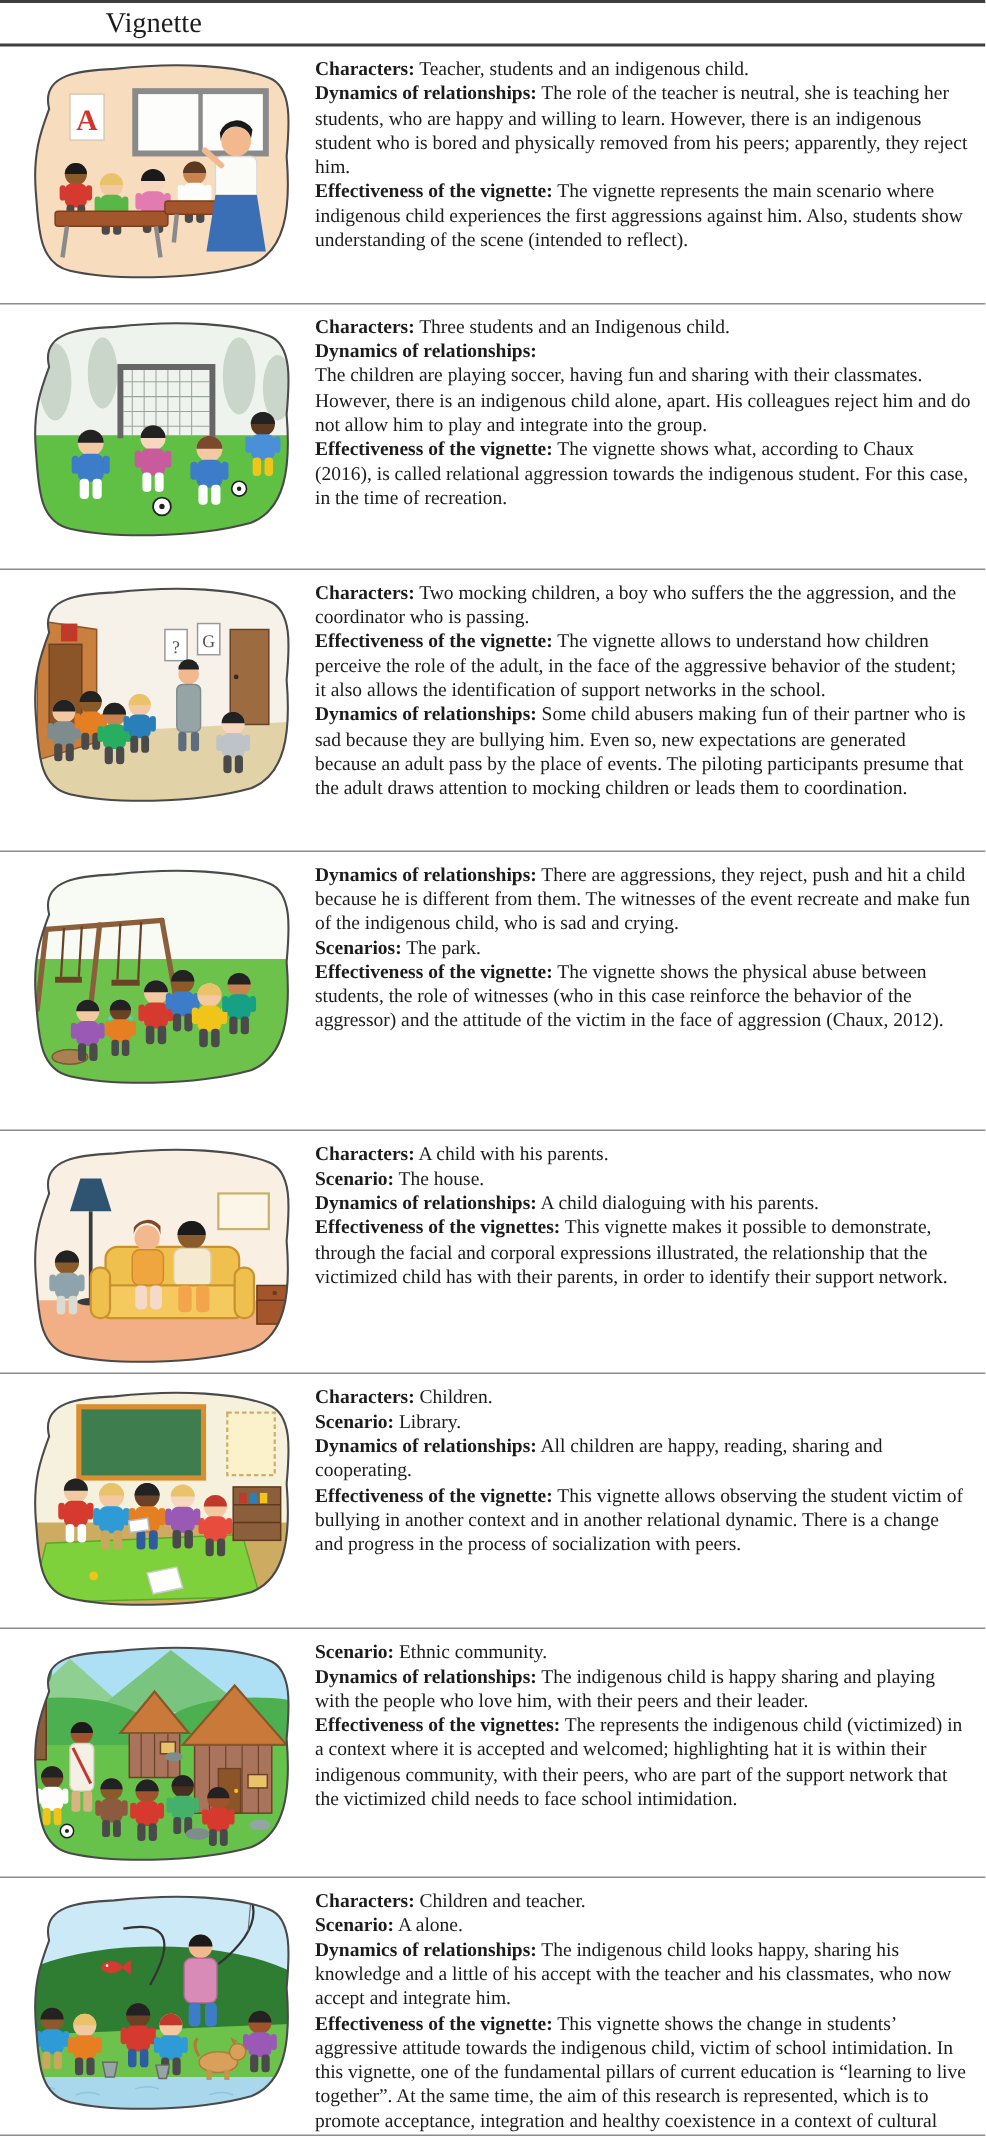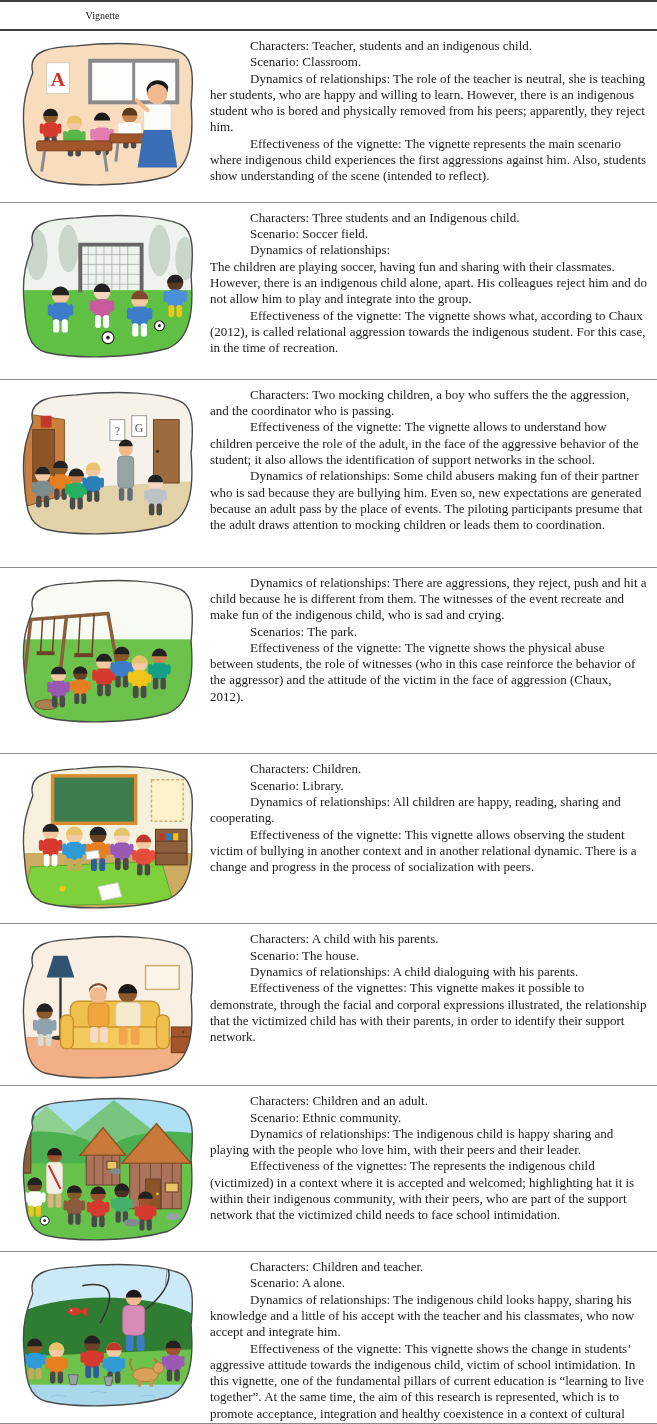--- a/index.html
+++ b/index.html
@@ -15,39 +15,39 @@
     display:flex; flex-direction:column;
     border-top:2px solid #3f3f3f;
     border-bottom:1px solid #8c8c8c;
     background:#fff;
   }
   .header {
     height:29px; flex:0 0 29px;
     display:grid; grid-template-columns:205px 1fr;
     align-items:center;
     border-bottom:2px solid #3f3f3f;
-    font-size:10px;
+    font-size:19px;
   }
   .header > div { text-align:center; }
   .row {
     display:grid; grid-template-columns:205px 1fr;
     border-bottom:1px solid #8c8c8c;
     overflow:hidden;
   }
   .row:last-child { border-bottom:none; }
   .r1{height:172px}.r2{height:177px}.r3{height:188px}.r4{height:187px}
   .r5{height:170px}.r6{height:162px}.r7{height:166px}.r8{height:171px}
   .illu { padding:8px 4px 2px 8px; display:flex; align-items:flex-start; justify-content:center; }
   .illu svg.scene { width:188px; height:auto; display:block; }
   .desc {
     padding:7px 10px 0 5px;
     font-size:13px; line-height:16.3px;
     text-align:left;
   }
-  .seg b { font-weight:normal;margin-left:40px; }
+  .seg b { font-weight:bold; }
 </style>
 </head>
 <body>
 
 <svg width="0" height="0" style="position:absolute" aria-hidden="true">
   <defs>
     <path id="blob" d="M22,34 C16,10 44,8 66,7 C110,2 150,5 170,13 C186,19 184,44 182,66 C185,102 181,130 158,139 C118,150 62,149 36,143 C14,138 15,112 13,90 C11,64 16,50 22,34 Z"></path>
     <clipPath id="blobclip">
         <use href="#blob"></use>
       </clipPath>
@@ -92,21 +92,20 @@
           <path d="M138,58 A10,10 0 0 1 158,54 L159,48 A12,12 0 0 0 137,50 Z" fill="#1a1a1a"></path>
           <path d="M138,66 h20 a4,4 0 0 1 4,4 v22 h-28 v-22 a4,4 0 0 1 4,-4 Z" fill="#FBFBF8" stroke="#d9d9d9"></path>
           <path d="M134,92 h28 l6,38 h-40 Z" fill="#3B6FB5"></path>
           <line x1="138" y1="72" x2="127" y2="62" stroke="#F2B98F" stroke-width="4" stroke-linecap="round"></line>
         </g>
         <use href="#blob" fill="none" stroke="#4a4a4a" stroke-width="1.4"></use>
       </svg>
     </div>
     <div class="desc">
         <div class="seg"><b>Characters:</b><span> Teacher, students and an indigenous child.</span></div>
-        <div class="seg"><b>Scenario:</b><span> Classroom.</span></div>
         <div class="seg"><b>Dynamics of relationships:</b><span> The role of the teacher is neutral, she is teaching her students, who are happy and willing to learn. However, there is an indigenous student who is bored and physically removed from his peers; apparently, they reject him.</span></div>
         <div class="seg"><b>Effectiveness of the vignette:</b><span> The vignette represents the main scenario where indigenous child experiences the first aggressions against him. Also, students show understanding of the scene (intended to reflect).</span></div>
       </div>
   </div>
 
   <div class="row r2">
     <div class="illu">
       <svg class="scene" viewBox="0 0 190 150">
         <use href="#blob" fill="#EFF3ED"></use>
         <g clip-path="url(#blobclip)">
@@ -137,24 +136,23 @@
           <circle cx="98" cy="128" r="1.8" fill="#222222"></circle>
           <use href="#person" transform="translate(166,90) scale(1.25)" style="--skin:#5C3A21;--shirt:#4A90D9;--pants:#F0C419"></use>
           <circle cx="150" cy="116" r="5" fill="#ffffff" stroke="#222222" stroke-width="1.1"></circle>
           <circle cx="150" cy="116" r="1.5" fill="#222222"></circle>
         </g>
         <use href="#blob" fill="none" stroke="#4a4a4a" stroke-width="1.4"></use>
       </svg>
     </div>
     <div class="desc">
         <div class="seg"><b>Characters:</b><span> Three students and an Indigenous child.</span></div>
-        <div class="seg"><b>Scenario:</b><span> Soccer field.</span></div>
         <div class="seg"><b>Dynamics of relationships:</b><span></span></div>
         <div class="seg"><span>The children are playing soccer, having fun and sharing with their classmates. However, there is an indigenous child alone, apart. His colleagues reject him and do not allow him to play and integrate into the group.</span></div>
-        <div class="seg"><b>Effectiveness of the vignette:</b><span> The vignette shows what, according to Chaux (2012), is called relational aggression towards the indigenous student. For this case, in the time of recreation.</span></div>
+        <div class="seg"><b>Effectiveness of the vignette:</b><span> The vignette shows what, according to Chaux (2016), is called relational aggression towards the indigenous student. For this case, in the time of recreation.</span></div>
       </div>
   </div>
 
   <div class="row r3">
     <div class="illu">
       <svg class="scene" viewBox="0 0 190 150">
         <use href="#blob" fill="#F6F2E9"></use>
         <g clip-path="url(#blobclip)">
           <polygon points="0,104 190,94 190,150 0,150" fill="#E2D2A8"></polygon>
           <polygon points="14,26 54,32 54,108 14,120" fill="#C9803F" stroke="#8C5527"></polygon>
@@ -220,55 +218,20 @@
         <use href="#blob" fill="none" stroke="#4a4a4a" stroke-width="1.4"></use>
       </svg>
     </div>
     <div class="desc">
         <div class="seg"><b>Dynamics of relationships:</b><span> There are aggressions, they reject, push and hit a child because he is different from them. The witnesses of the event recreate and make fun of the indigenous child, who is sad and crying.</span></div>
         <div class="seg"><b>Scenarios:</b><span> The park.</span></div>
         <div class="seg"><b>Effectiveness of the vignette:</b><span> The vignette shows the physical abuse between students, the role of witnesses (who in this case reinforce the behavior of the aggressor) and the attitude of the victim in the face of aggression (Chaux, 2012).</span></div>
       </div>
   </div>
 
-  <div class="row r5">
-    <div class="illu">
-      <svg class="scene" viewBox="0 0 190 150">
-        <use href="#blob" fill="#F6F1DD"></use>
-        <g clip-path="url(#blobclip)">
-          <rect x="0" y="92" width="190" height="58" fill="#CDAB61"></rect>
-          <polygon points="20,106 152,100 164,142 10,146" fill="#7FD13B" stroke="#5aa82a"></polygon>
-          <rect x="42" y="14" width="84" height="48" fill="#3E7D4E" stroke="#D98E32" stroke-width="3.5"></rect>
-          <rect x="142" y="18" width="32" height="42" fill="#FBF2CC" stroke="#C9B06B" stroke-width="1.5" stroke-dasharray="3,2"></rect>
-          <rect x="146" y="68" width="32" height="36" fill="#8B5E3C" stroke="#5D3A1E"></rect>
-          <line x1="146" y1="80" x2="178" y2="80" stroke="#5D3A1E"></line>
-          <line x1="146" y1="92" x2="178" y2="92" stroke="#5D3A1E"></line>
-          <rect x="150" y="72" width="5" height="7" fill="#C0392B"></rect>
-            <rect x="157" y="72" width="5" height="7" fill="#2980B9"></rect>
-            <rect x="164" y="72" width="5" height="7" fill="#F0C419"></rect>
-          <use href="#person" transform="translate(40,88) scale(1.25)" style="--skin:#F2C9A0;--shirt:#D63A2F;--pants:#ffffff"></use>
-          <use href="#person" transform="translate(64,92) scale(1.3)" style="--skin:#F2C9A0;--shirt:#2E9BD6;--hair:#E8C36A;--pants:#C8A95B"></use>
-          <use href="#person" transform="translate(88,92) scale(1.3)" style="--skin:#6B4226;--shirt:#E67E22;--pants:#2E5C9E"></use>
-          <use href="#person" transform="translate(112,92) scale(1.25)" style="--skin:#F7D7C0;--shirt:#9B59B6;--hair:#E8C36A"></use>
-          <use href="#person" transform="translate(134,98) scale(1.2)" style="--skin:#F2C9A0;--shirt:#E74C3C;--hair:#C0392B"></use>
-          <rect x="76" y="90" width="13" height="8" fill="#ffffff" stroke="#bbbbbb" transform="rotate(-8 82 94)"></rect>
-          <polygon points="88,126 108,122 112,136 92,140" fill="#ffffff" stroke="#cccccc"></polygon>
-          <circle cx="52" cy="128" r="3" fill="#F0C419"></circle>
-        </g>
-        <use href="#blob" fill="none" stroke="#4a4a4a" stroke-width="1.4"></use>
-      </svg>
-    </div>
-    <div class="desc">
-        <div class="seg"><b>Characters:</b><span> Children.</span></div>
-        <div class="seg"><b>Scenario:</b><span> Library.</span></div>
-        <div class="seg"><b>Dynamics of relationships:</b><span> All children are happy, reading, sharing and cooperating.</span></div>
-        <div class="seg"><b>Effectiveness of the vignette:</b><span> This vignette allows observing the student victim of bullying in another context and in another relational dynamic. There is a change and progress in the process of socialization with peers.</span></div>
-      </div>
-  </div>
-
   <div class="row r6">
     <div class="illu">
       <svg class="scene" viewBox="0 0 190 150">
         <use href="#blob" fill="#F9EFE2"></use>
         <g clip-path="url(#blobclip)">
           <rect x="0" y="106" width="190" height="44" fill="#F2AE84"></rect>
           <line x1="50" y1="46" x2="50" y2="106" stroke="#3a3a3a" stroke-width="2.5"></line>
           <ellipse cx="50" cy="107" rx="9" ry="2.5" fill="#3a3a3a"></ellipse>
           <polygon points="36,46 64,46 57,24 43,24" fill="#2F5472"></polygon>
           <rect x="136" y="34" width="34" height="24" fill="#FCF6E8" stroke="#C9B06B" stroke-width="1.5"></rect>
@@ -292,20 +255,55 @@
           <circle cx="174" cy="101" r="1.5" fill="#6B3A1A"></circle>
         </g>
         <use href="#blob" fill="none" stroke="#4a4a4a" stroke-width="1.4"></use>
       </svg>
     </div>
     <div class="desc">
         <div class="seg"><b>Characters:</b><span> A child with his parents.</span></div>
         <div class="seg"><b>Scenario:</b><span> The house.</span></div>
         <div class="seg"><b>Dynamics of relationships:</b><span> A child dialoguing with his parents.</span></div>
         <div class="seg"><b>Effectiveness of the vignettes:</b><span> This vignette makes it possible to demonstrate, through the facial and corporal expressions illustrated, the relationship that the victimized child has with their parents, in order to identify their support network.</span></div>
+      </div>
+  </div>
+
+  <div class="row r5">
+    <div class="illu">
+      <svg class="scene" viewBox="0 0 190 150">
+        <use href="#blob" fill="#F6F1DD"></use>
+        <g clip-path="url(#blobclip)">
+          <rect x="0" y="92" width="190" height="58" fill="#CDAB61"></rect>
+          <polygon points="20,106 152,100 164,142 10,146" fill="#7FD13B" stroke="#5aa82a"></polygon>
+          <rect x="42" y="14" width="84" height="48" fill="#3E7D4E" stroke="#D98E32" stroke-width="3.5"></rect>
+          <rect x="142" y="18" width="32" height="42" fill="#FBF2CC" stroke="#C9B06B" stroke-width="1.5" stroke-dasharray="3,2"></rect>
+          <rect x="146" y="68" width="32" height="36" fill="#8B5E3C" stroke="#5D3A1E"></rect>
+          <line x1="146" y1="80" x2="178" y2="80" stroke="#5D3A1E"></line>
+          <line x1="146" y1="92" x2="178" y2="92" stroke="#5D3A1E"></line>
+          <rect x="150" y="72" width="5" height="7" fill="#C0392B"></rect>
+            <rect x="157" y="72" width="5" height="7" fill="#2980B9"></rect>
+            <rect x="164" y="72" width="5" height="7" fill="#F0C419"></rect>
+          <use href="#person" transform="translate(40,88) scale(1.25)" style="--skin:#F2C9A0;--shirt:#D63A2F;--pants:#ffffff"></use>
+          <use href="#person" transform="translate(64,92) scale(1.3)" style="--skin:#F2C9A0;--shirt:#2E9BD6;--hair:#E8C36A;--pants:#C8A95B"></use>
+          <use href="#person" transform="translate(88,92) scale(1.3)" style="--skin:#6B4226;--shirt:#E67E22;--pants:#2E5C9E"></use>
+          <use href="#person" transform="translate(112,92) scale(1.25)" style="--skin:#F7D7C0;--shirt:#9B59B6;--hair:#E8C36A"></use>
+          <use href="#person" transform="translate(134,98) scale(1.2)" style="--skin:#F2C9A0;--shirt:#E74C3C;--hair:#C0392B"></use>
+          <rect x="76" y="90" width="13" height="8" fill="#ffffff" stroke="#bbbbbb" transform="rotate(-8 82 94)"></rect>
+          <polygon points="88,126 108,122 112,136 92,140" fill="#ffffff" stroke="#cccccc"></polygon>
+          <circle cx="52" cy="128" r="3" fill="#F0C419"></circle>
+        </g>
+        <use href="#blob" fill="none" stroke="#4a4a4a" stroke-width="1.4"></use>
+      </svg>
+    </div>
+    <div class="desc">
+        <div class="seg"><b>Characters:</b><span> Children.</span></div>
+        <div class="seg"><b>Scenario:</b><span> Library.</span></div>
+        <div class="seg"><b>Dynamics of relationships:</b><span> All children are happy, reading, sharing and cooperating.</span></div>
+        <div class="seg"><b>Effectiveness of the vignette:</b><span> This vignette allows observing the student victim of bullying in another context and in another relational dynamic. There is a change and progress in the process of socialization with peers.</span></div>
       </div>
   </div>
 
   <div class="row r7">
     <div class="illu">
       <svg class="scene" viewBox="0 0 190 150">
         <use href="#blob" fill="#AEE0F5"></use>
         <g clip-path="url(#blobclip)">
           <polygon points="0,46 36,12 74,46" fill="#8FCF92"></polygon>
           <polygon points="52,48 104,6 158,48" fill="#79C47E"></polygon>
@@ -343,21 +341,20 @@
           <circle cx="34" cy="128" r="4.5" fill="#ffffff" stroke="#222222"></circle>
           <circle cx="34" cy="128" r="1.4" fill="#222222"></circle>
           <ellipse cx="122" cy="130" rx="8" ry="4" fill="#7F8C8D"></ellipse>
           <ellipse cx="164" cy="124" rx="7" ry="3.5" fill="#95A5A6"></ellipse>
           <ellipse cx="106" cy="78" rx="6" ry="3" fill="#7F8C8D"></ellipse>
         </g>
         <use href="#blob" fill="none" stroke="#4a4a4a" stroke-width="1.4"></use>
       </svg>
     </div>
     <div class="desc">
-        <div class="seg"><b>Characters:</b><span> Children and an adult.</span></div>
         <div class="seg"><b>Scenario:</b><span> Ethnic community.</span></div>
         <div class="seg"><b>Dynamics of relationships:</b><span> The indigenous child is happy sharing and playing with the people who love him, with their peers and their leader.</span></div>
         <div class="seg"><b>Effectiveness of the vignettes:</b><span> The represents the indigenous child (victimized) in a context where it is accepted and welcomed; highlighting hat it is within their indigenous community, with their peers, who are part of the support network that the victimized child needs to face school intimidation.</span></div>
       </div>
   </div>
 
   <div class="row r8">
     <div class="illu">
       <svg class="scene" viewBox="0 0 190 150">
         <use href="#blob" fill="#CBE9F7"></use>

